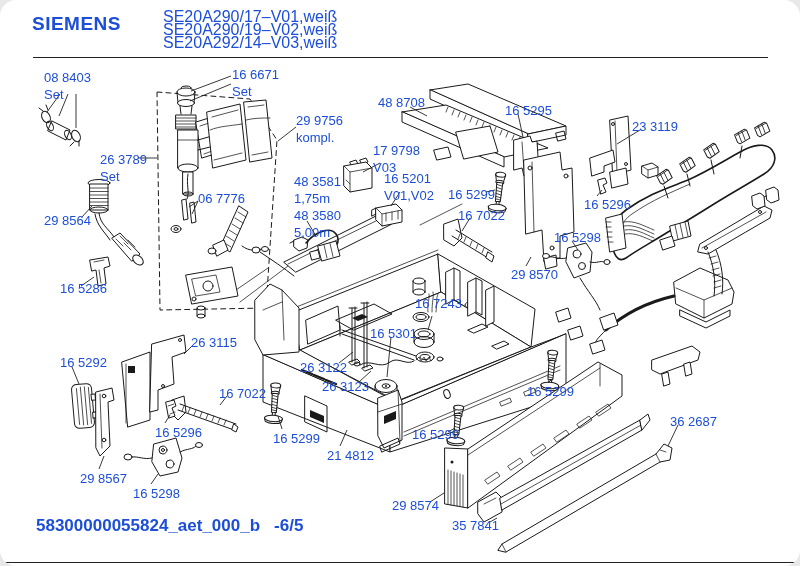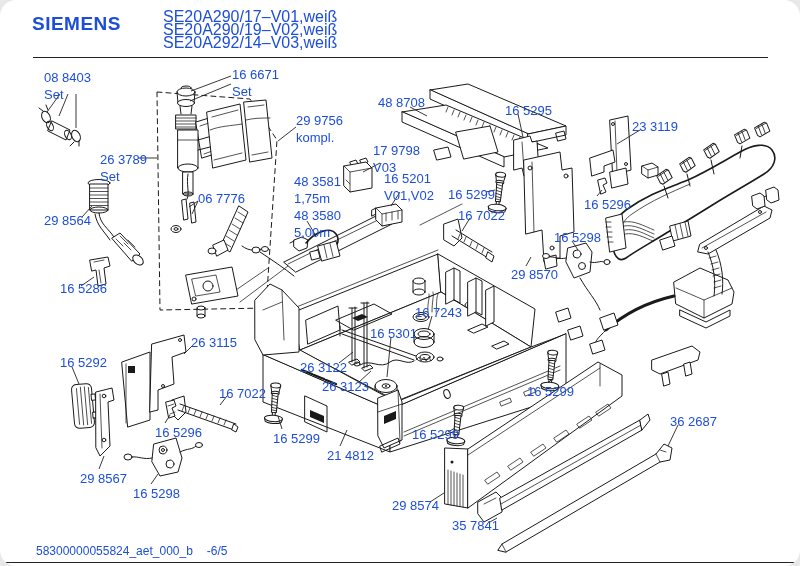--- a/index.html
+++ b/index.html
@@ -6,21 +6,21 @@
   .page {
     position:relative; width:800px; height:566px; background:#ffffff;
     font-family:"Liberation Sans", sans-serif; color:#1d4ed8;
     overflow:hidden; margin:0 auto;border-radius:16px;
   }
   .brand { position:absolute; left:32px; top:13px; font-size:19px; font-weight:bold; letter-spacing:0.5px; }
   .models { position:absolute; left:163px; top:10px; font-size:16px; line-height:13px; }
   .head-right { position:absolute; left:637px; top:10px; font-size:11px; line-height:13px; }
   .rule-top { position:absolute; left:33px; top:57px; width:735px; border-top:1px solid #222; }
   .rule-bottom { position:absolute; left:0px; top:562px; width:800px; border-top:1px solid #222; }
-  .footer { position:absolute; left:36px; top:544px; font-size:12px; }
+  .footer { position:absolute; left:36px; top:516px; font-size:17px;font-weight:bold; }
   .footer .sheet { margin-left:14px; }
   .lbl { position:absolute; font-size:13px; line-height:17px; white-space:pre-line; }
   svg.art { position:absolute; left:0; top:0; }
   svg .ln { stroke:#1a1a1a; stroke-width:1; fill:none; stroke-linejoin:round; stroke-linecap:round; }
   svg .wh { fill:#ffffff; }
   svg .dk { fill:#1a1a1a; stroke:none; }
   svg .thin { stroke-width:0.75; }
   svg .cable { stroke-width:1.6; }
   svg .fat { stroke-width:3; }
   svg .leader { stroke:#222; stroke-width:0.9; fill:none; }
@@ -435,21 +435,21 @@
 Set</div>
   <div class="lbl" style="left:198px;top:190px">06 7776</div>
   <div class="lbl" style="left:44px;top:212px">29 8564</div>
   <div class="lbl" style="left:60px;top:280px">16 5286</div>
   <div class="lbl" style="left:60px;top:354px">16 5292</div>
   <div class="lbl" style="left:191px;top:334px">26 3115</div>
   <div class="lbl" style="left:219px;top:385px">16 7022</div>
   <div class="lbl" style="left:155px;top:424px">16 5296</div>
   <div class="lbl" style="left:80px;top:470px">29 8567</div>
   <div class="lbl" style="left:133px;top:485px">16 5298</div>
-  <div class="lbl" style="left:415px;top:304px">16 7243</div>
+  <div class="lbl" style="left:415px;top:295px">16 7243</div>
   <div class="lbl" style="left:370px;top:325px">16 5301</div>
   <div class="lbl" style="left:300px;top:359px">26 3122</div>
   <div class="lbl" style="left:322px;top:378px">26 3123</div>
   <div class="lbl" style="left:273px;top:430px">16 5299</div>
   <div class="lbl" style="left:327px;top:447px">21 4812</div>
   <div class="lbl" style="left:412px;top:426px">16 5299</div>
   <div class="lbl" style="left:527px;top:383px">16 5299</div>
   <div class="lbl" style="left:670px;top:413px">36 2687</div>
   <div class="lbl" style="left:392px;top:497px">29 8574</div>
   <div class="lbl" style="left:452px;top:517px">35 7841</div>

